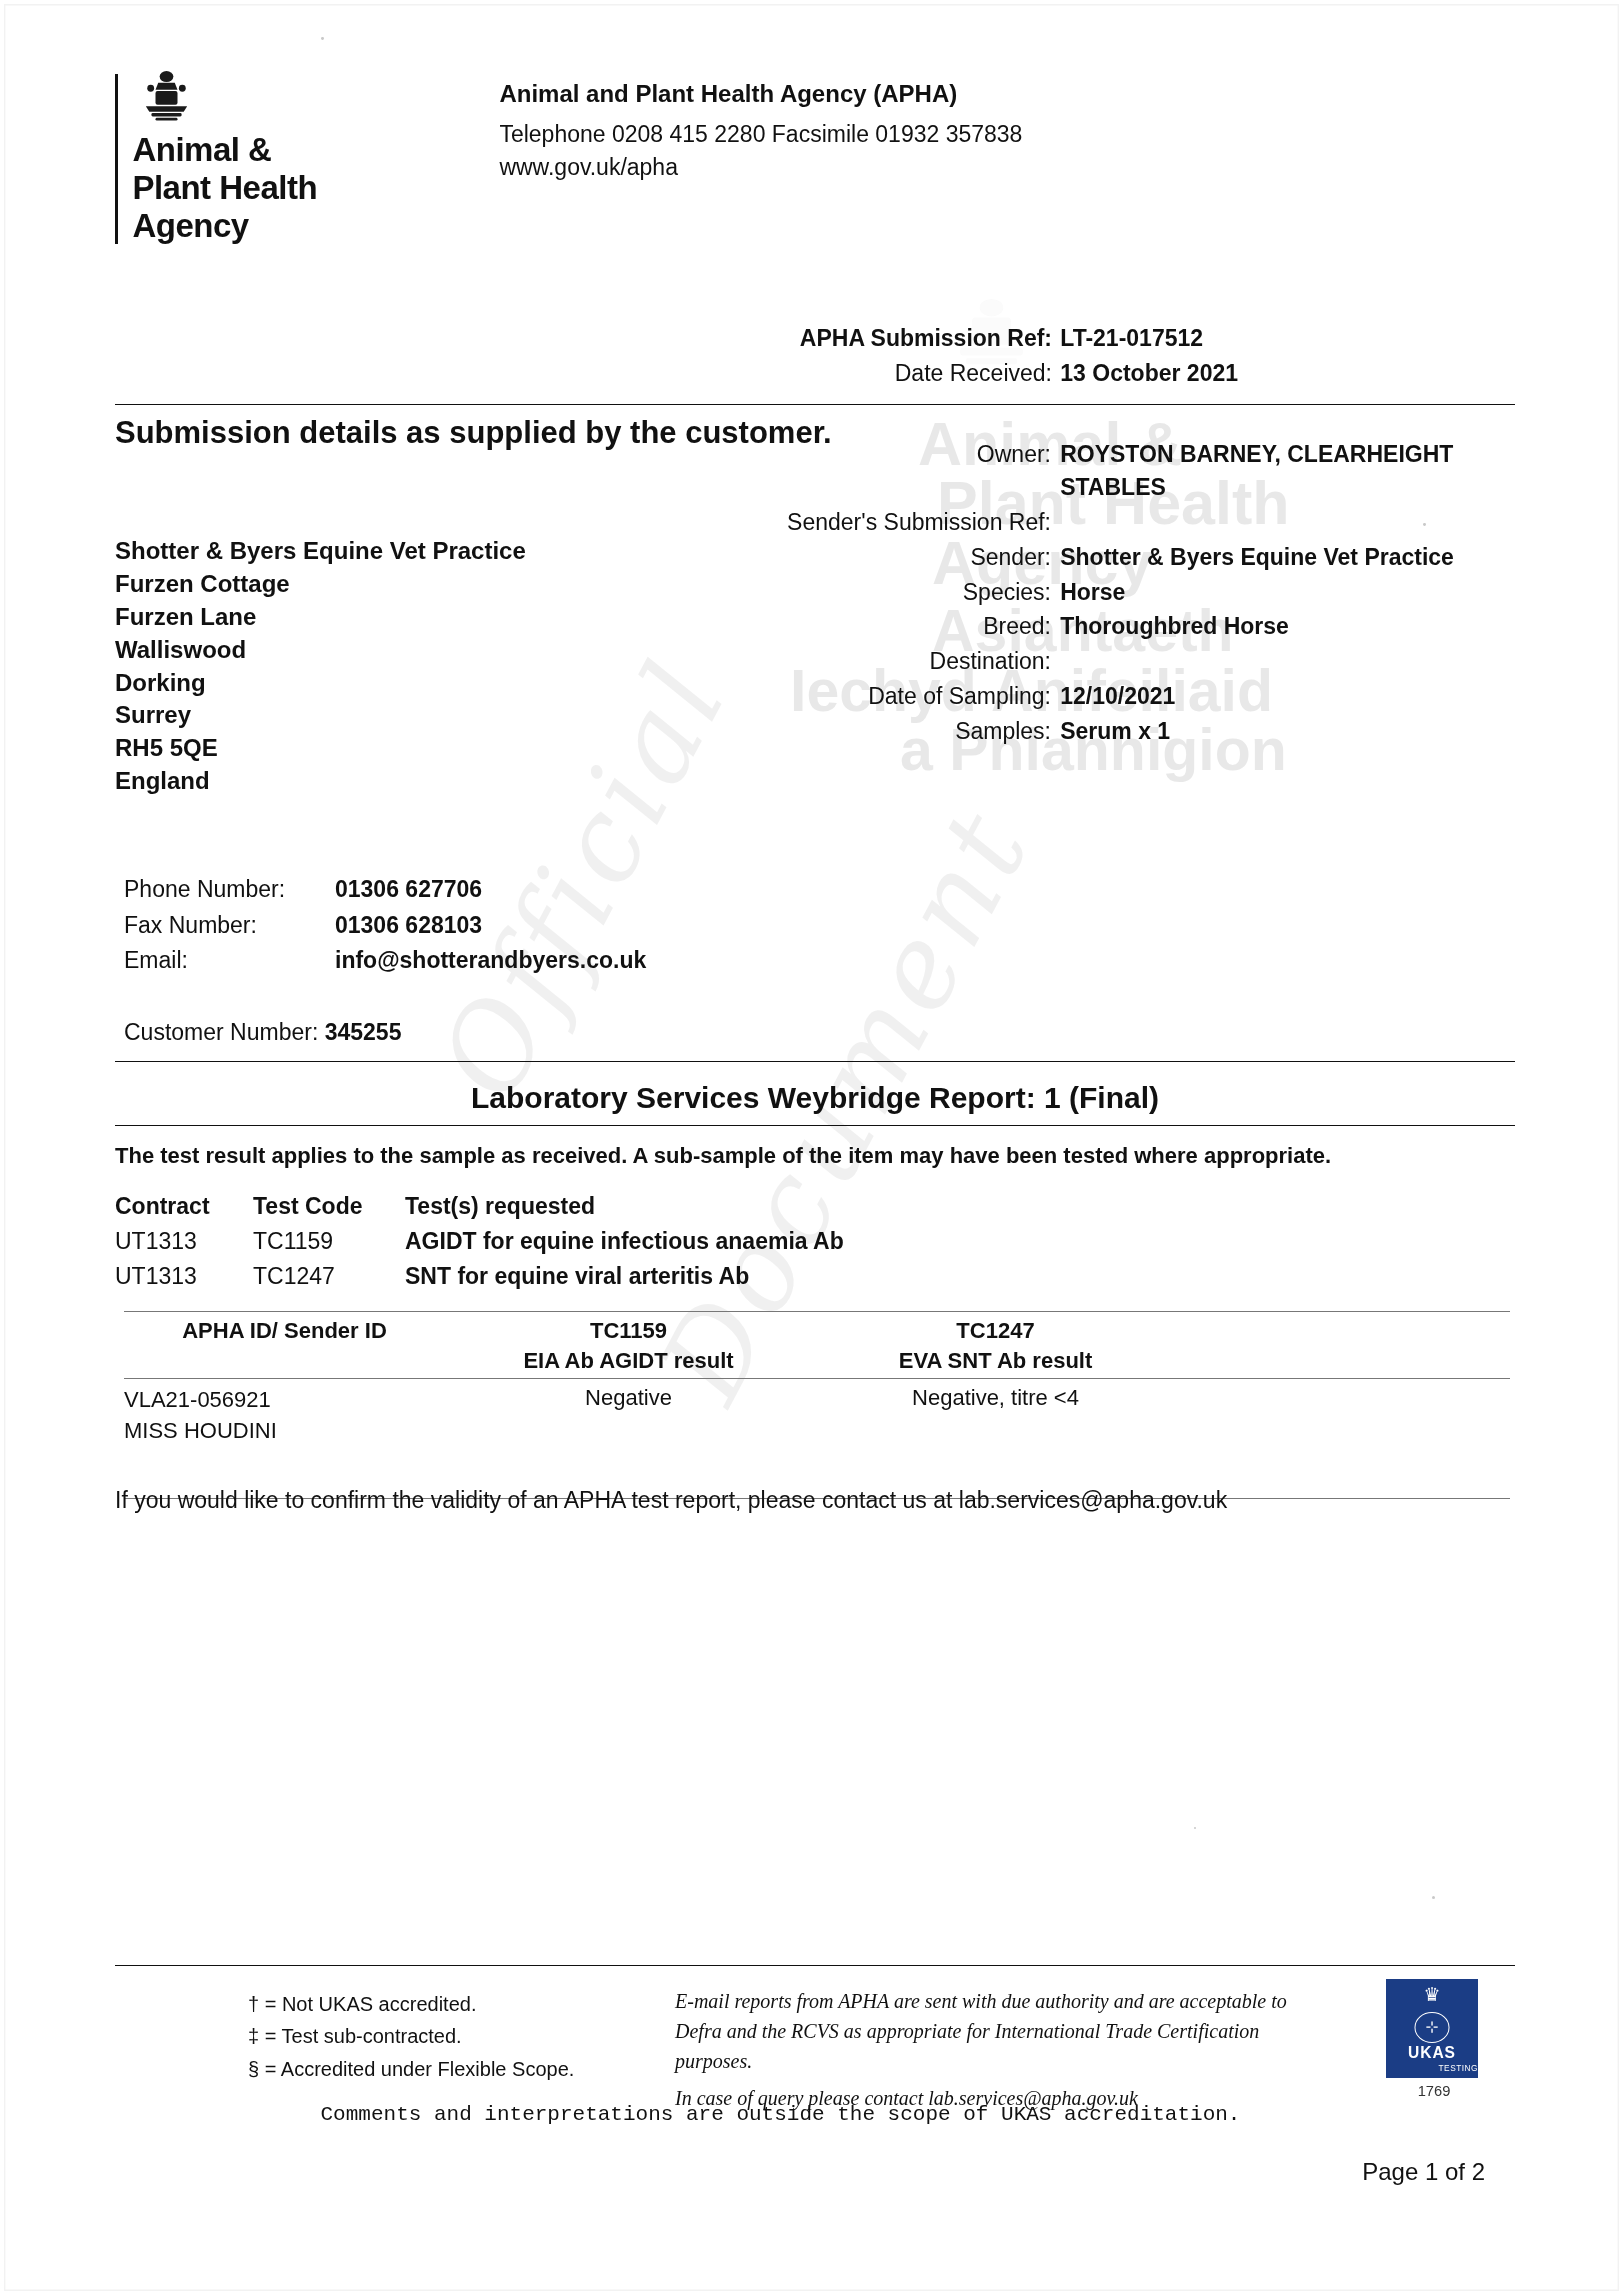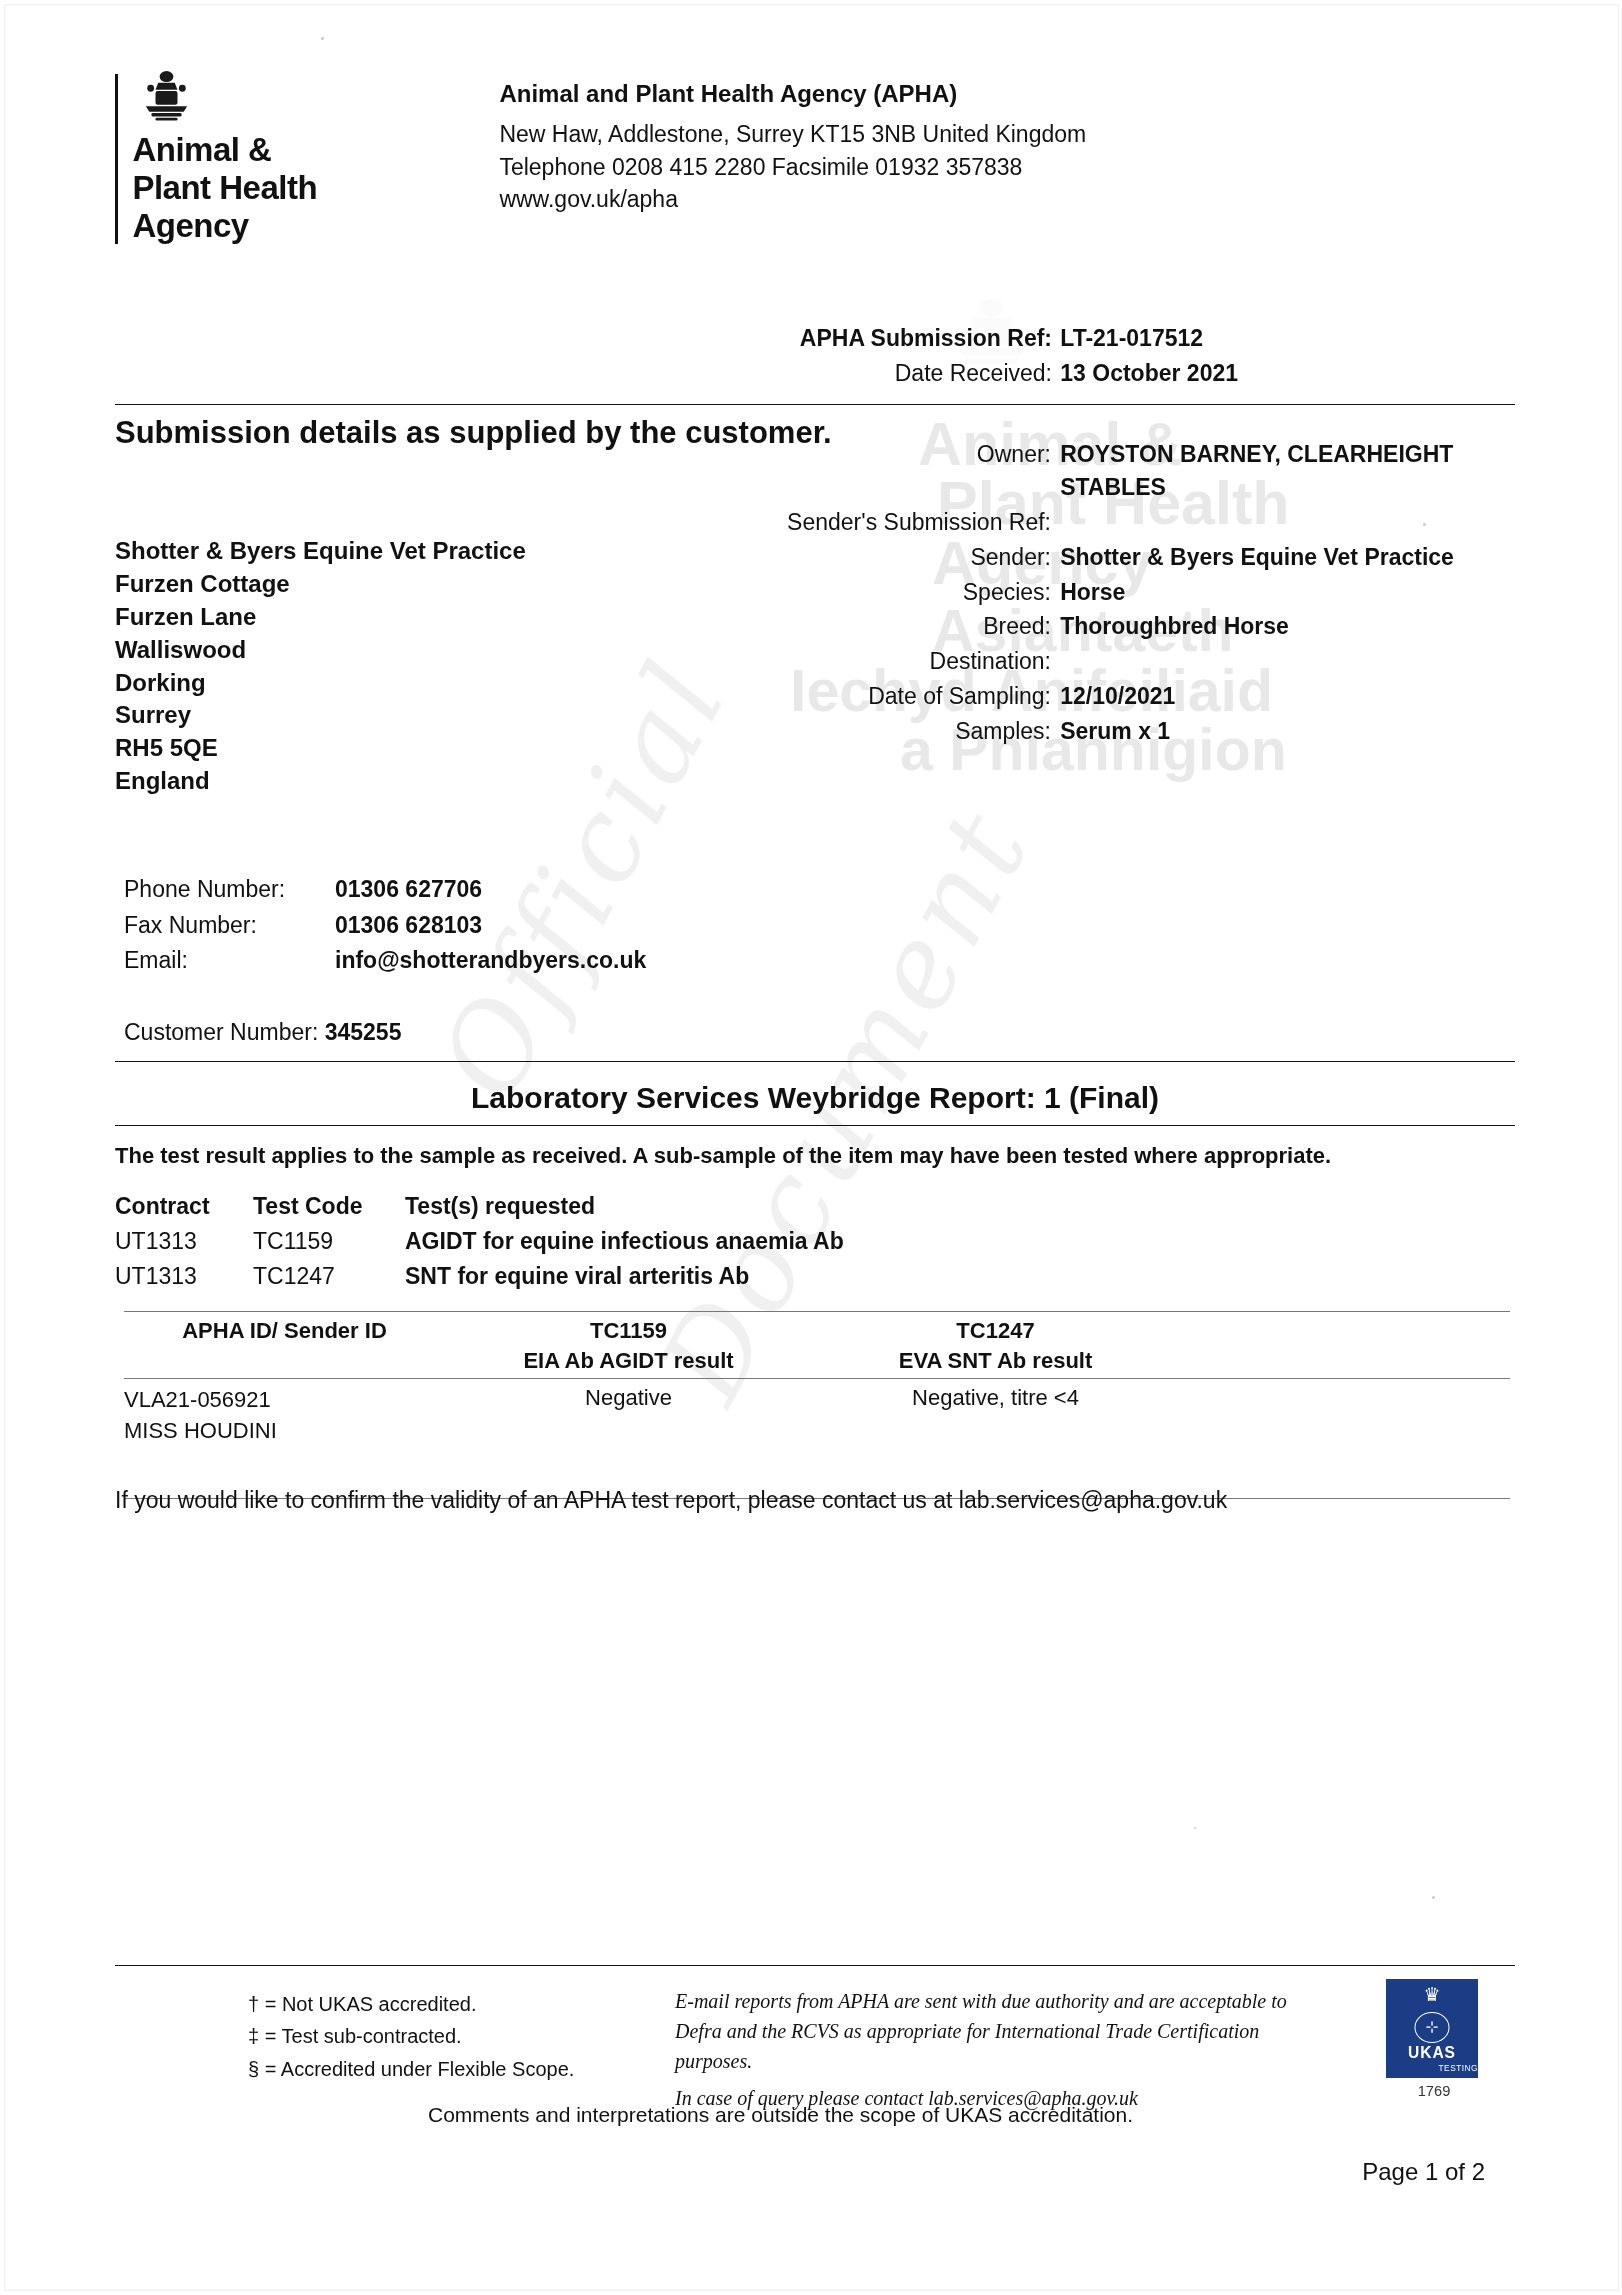--- a/index.html
+++ b/index.html
@@ -301,20 +301,21 @@
     font-family: "Liberation Serif", serif;
   }
   .footer-italic .gap { margin-top: 7.3px; display: block; }
   .comments {
     position: absolute;
     left: 115px;
     top: 2103px;
     width: 1331px;
     text-align: center;
     font-size: 21px;
+    font-family: Liberation Mono, monospace;
   }
   .pagenum {
     position: absolute;
     right: 138px;
     top: 2158px;
     font-size: 24px;
   }
   .ukas {
     position: absolute;
     left: 1386px;
@@ -410,21 +411,20 @@
           <circle cx="27" cy="28" r="5"></circle>
           <circle cx="73" cy="28" r="5"></circle>
         </g>
       </svg>
       <div class="logo-text">Animal &amp;</div>
       <div class="logo-text">Plant Health</div>
       <div class="logo-text">Agency</div>
     </div>
     <div class="org-block">
       <div class="org-title">Animal and Plant Health Agency (APHA)</div>
-      <div class="org-line">New Haw, Addlestone, Surrey KT15 3NB United Kingdom</div>
       <div class="org-line">Telephone 0208 415 2280 Facsimile 01932 357838</div>
       <div class="org-line">www.gov.uk/apha</div>
     </div>
   </div>
 
   <div class="refblock">
     <div class="refrow">
       <div class="lbl">APHA Submission Ref:</div>
       <div class="val">LT-21-017512</div>
     </div>

